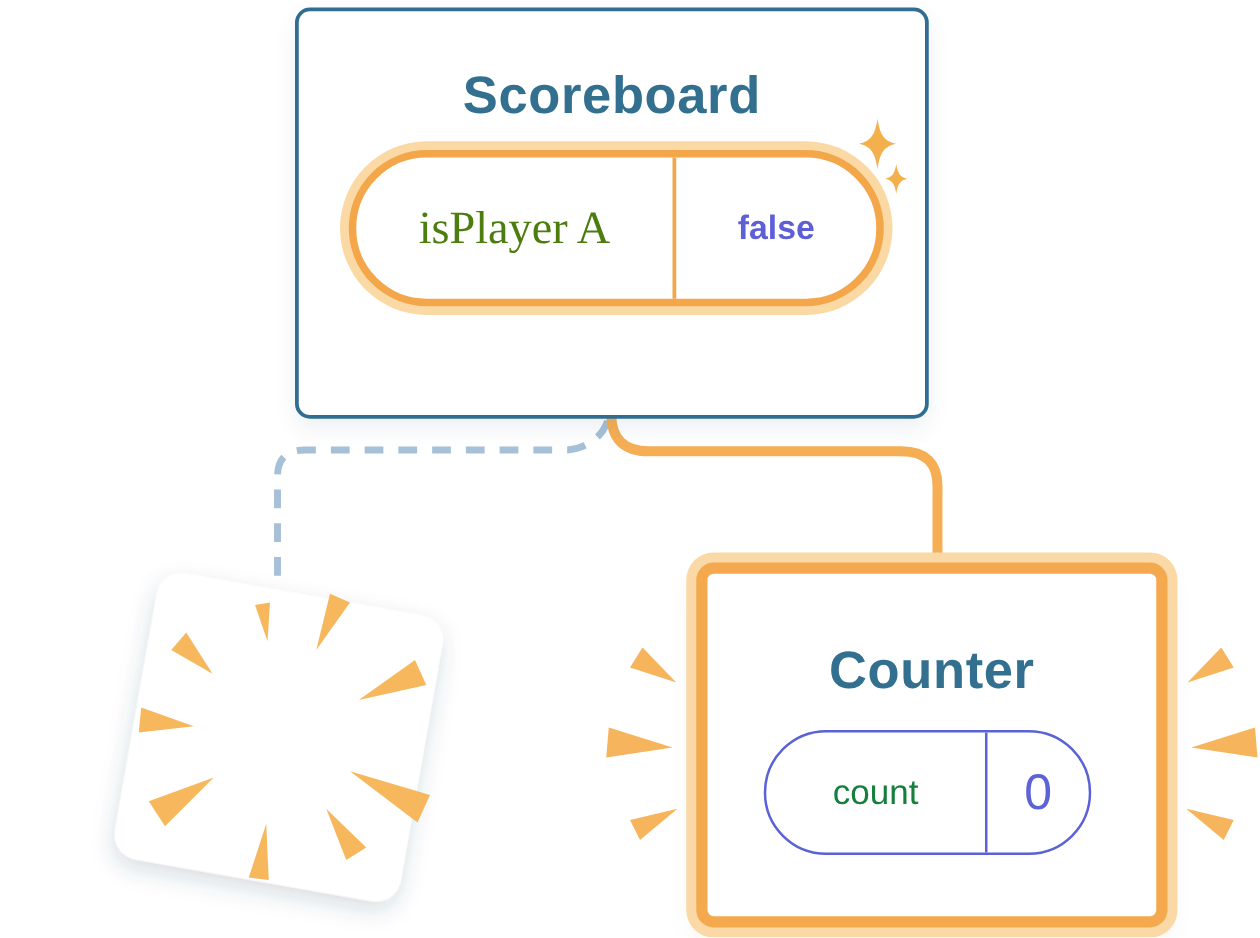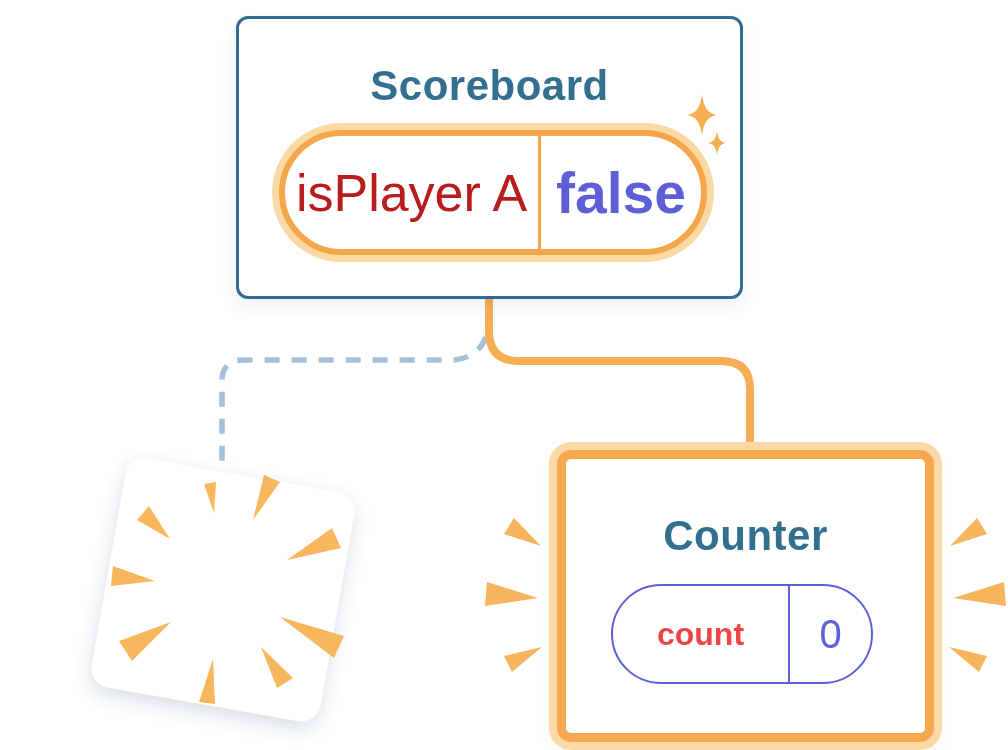--- a/index.html
+++ b/index.html
@@ -5,21 +5,21 @@
   html,body{margin:0;padding:0;background:#ffffff;}
   #canvas{
     position:relative;width:1008px;height:750px;background:#ffffff;overflow:hidden;
     font-family:"Liberation Sans", sans-serif;
   }
   svg.layer{position:absolute;left:0;top:0;pointer-events:none;}
 
   
   .card{position:absolute;background:#ffffff;box-sizing:border-box;}
   .card-scoreboard{
-    left:236px;top:16px;width:507px;height:283px;
+    left:236px;top:6px;width:507px;height:329px;
     border:3px solid #2F6D92;border-radius:12px;
     box-shadow:0 8px 18px rgba(30,60,90,0.08);
   }
   .card-counter{
     left:557px;top:450px;width:377px;height:292px;
     border:9px solid #F5A94F;border-radius:14px;
     box-shadow:0 0 0 8px #FAD9A6, 0 10px 22px rgba(120,80,10,0.08);
   }
   .card-title{
     text-align:center;font-weight:600;color:#33708F;letter-spacing:0.5px;
@@ -32,24 +32,24 @@
   .pill-scoreboard{
     left:40px;top:111px;width:428px;height:125px;
     border:6px solid #F3A64A;border-radius:63px;
     box-shadow:0 0 0 7px #FBD9A4;
   }
   .pill-counter{
     left:45px;top:125px;width:262px;height:100px;
     border:2px solid #5A62D6;border-radius:50px;
   }
   .pill-section{display:flex;align-items:center;justify-content:center;}
-  .pill-scoreboard .pill-key{width:253px;color:#b91c1c;font-size:52px;}
+  .pill-scoreboard .pill-key{width:253px;color:#4d7c0f;font-size:37px;font-family:Liberation Serif, serif;}
   .pill-scoreboard .pill-divider{width:3px;background:#F3A64A;}
-  .pill-scoreboard .pill-value{flex:1;color:#5E5FD7;font-size:57px;font-weight:bold;}
-  .pill-counter .pill-key{width:175px;color:#ef4444;font-size:32px;font-weight:bold;}
+  .pill-scoreboard .pill-value{flex:1;color:#5E5FD7;font-size:27px;font-weight:bold;}
+  .pill-counter .pill-key{width:175px;color:#15803d;font-size:28px;}
   .pill-counter .pill-divider{width:2px;background:#5A62D6;}
   .pill-counter .pill-value{flex:1;color:#5E62D9;font-size:40px;}
 </style>
 </head>
 <body>
 
 <div id="canvas">
 
   <svg class="layer" width="1008" height="750" viewBox="0 0 1008 750">
     <defs>

